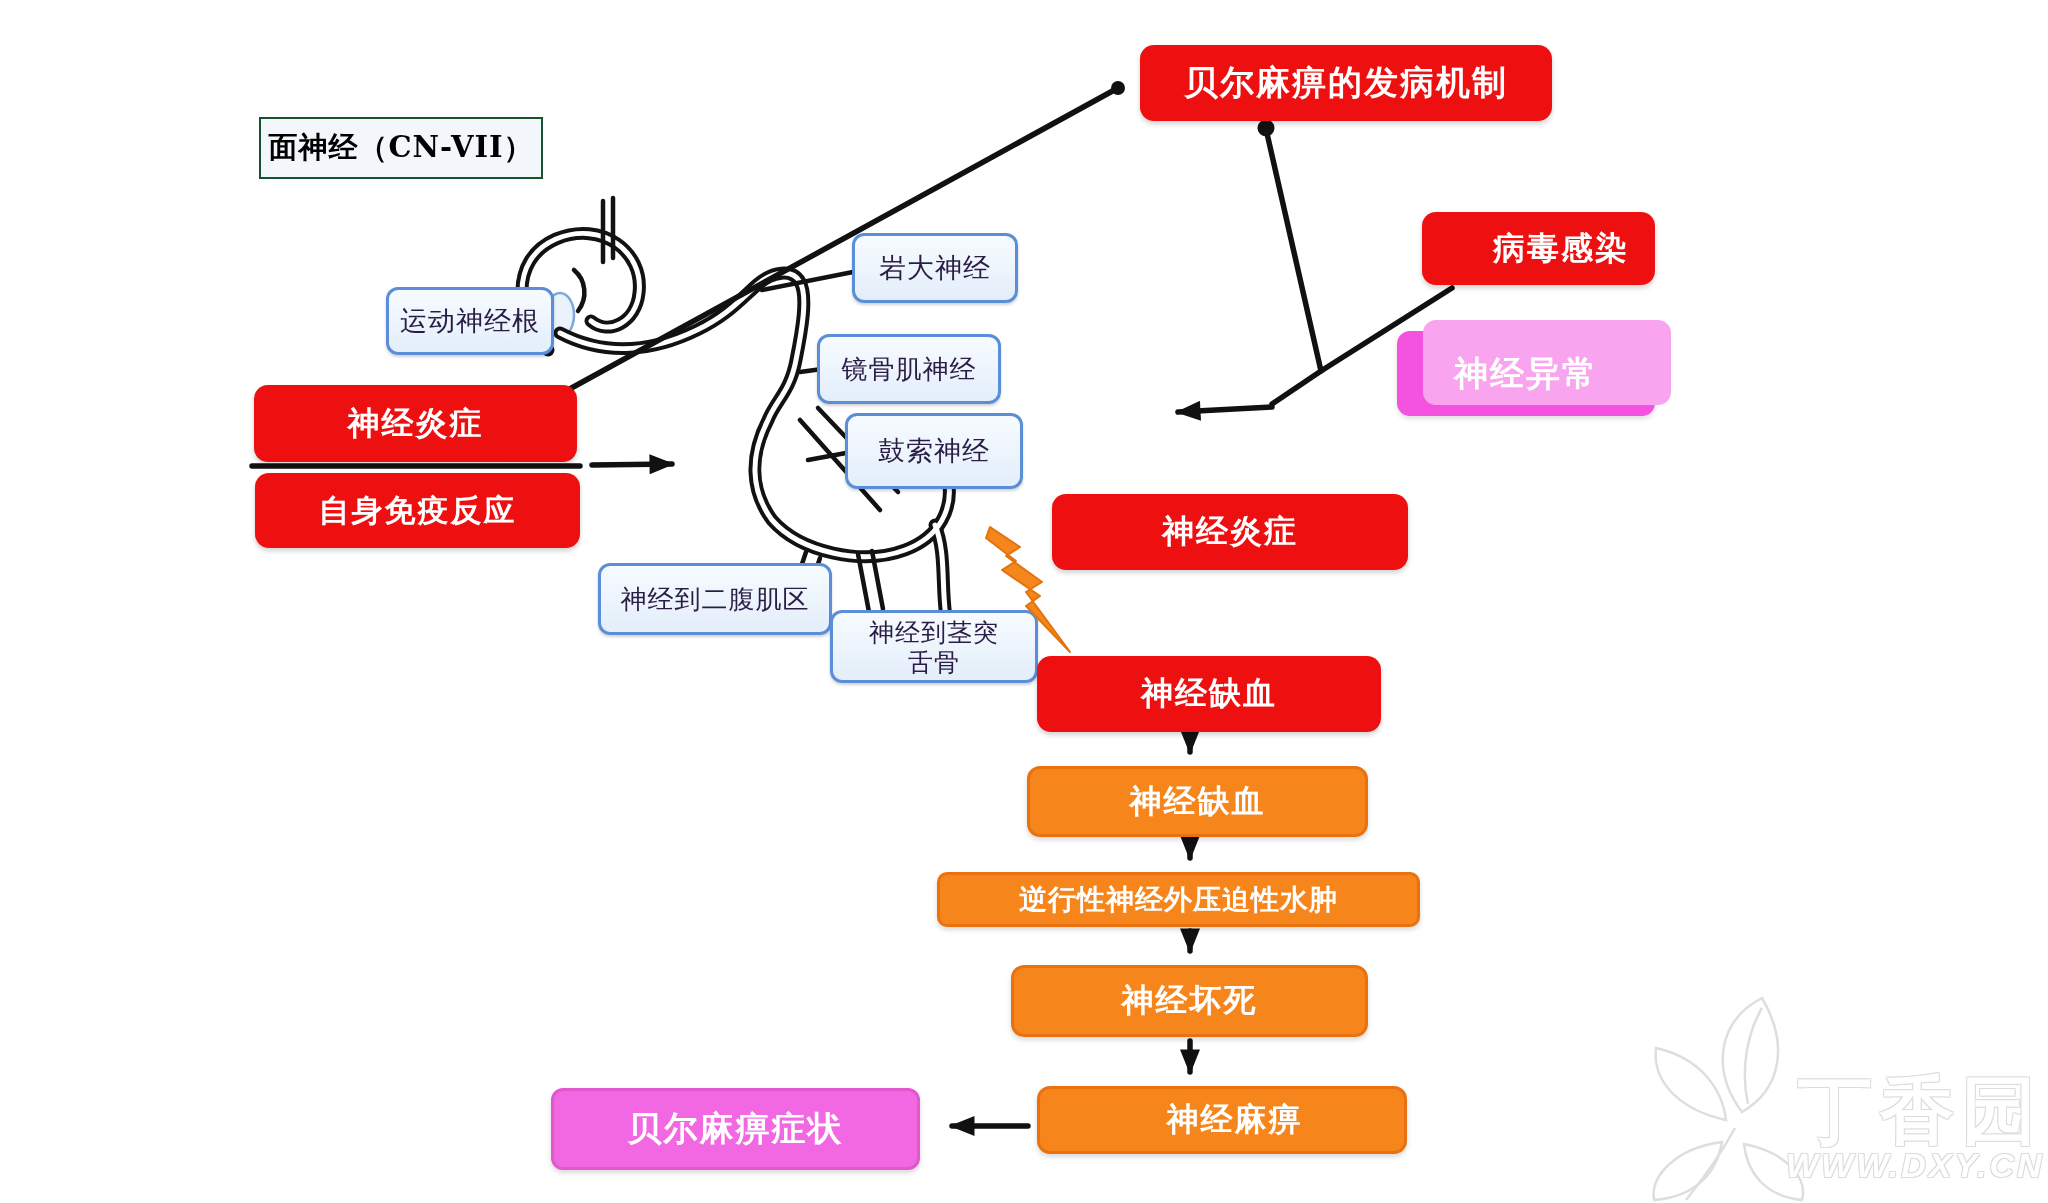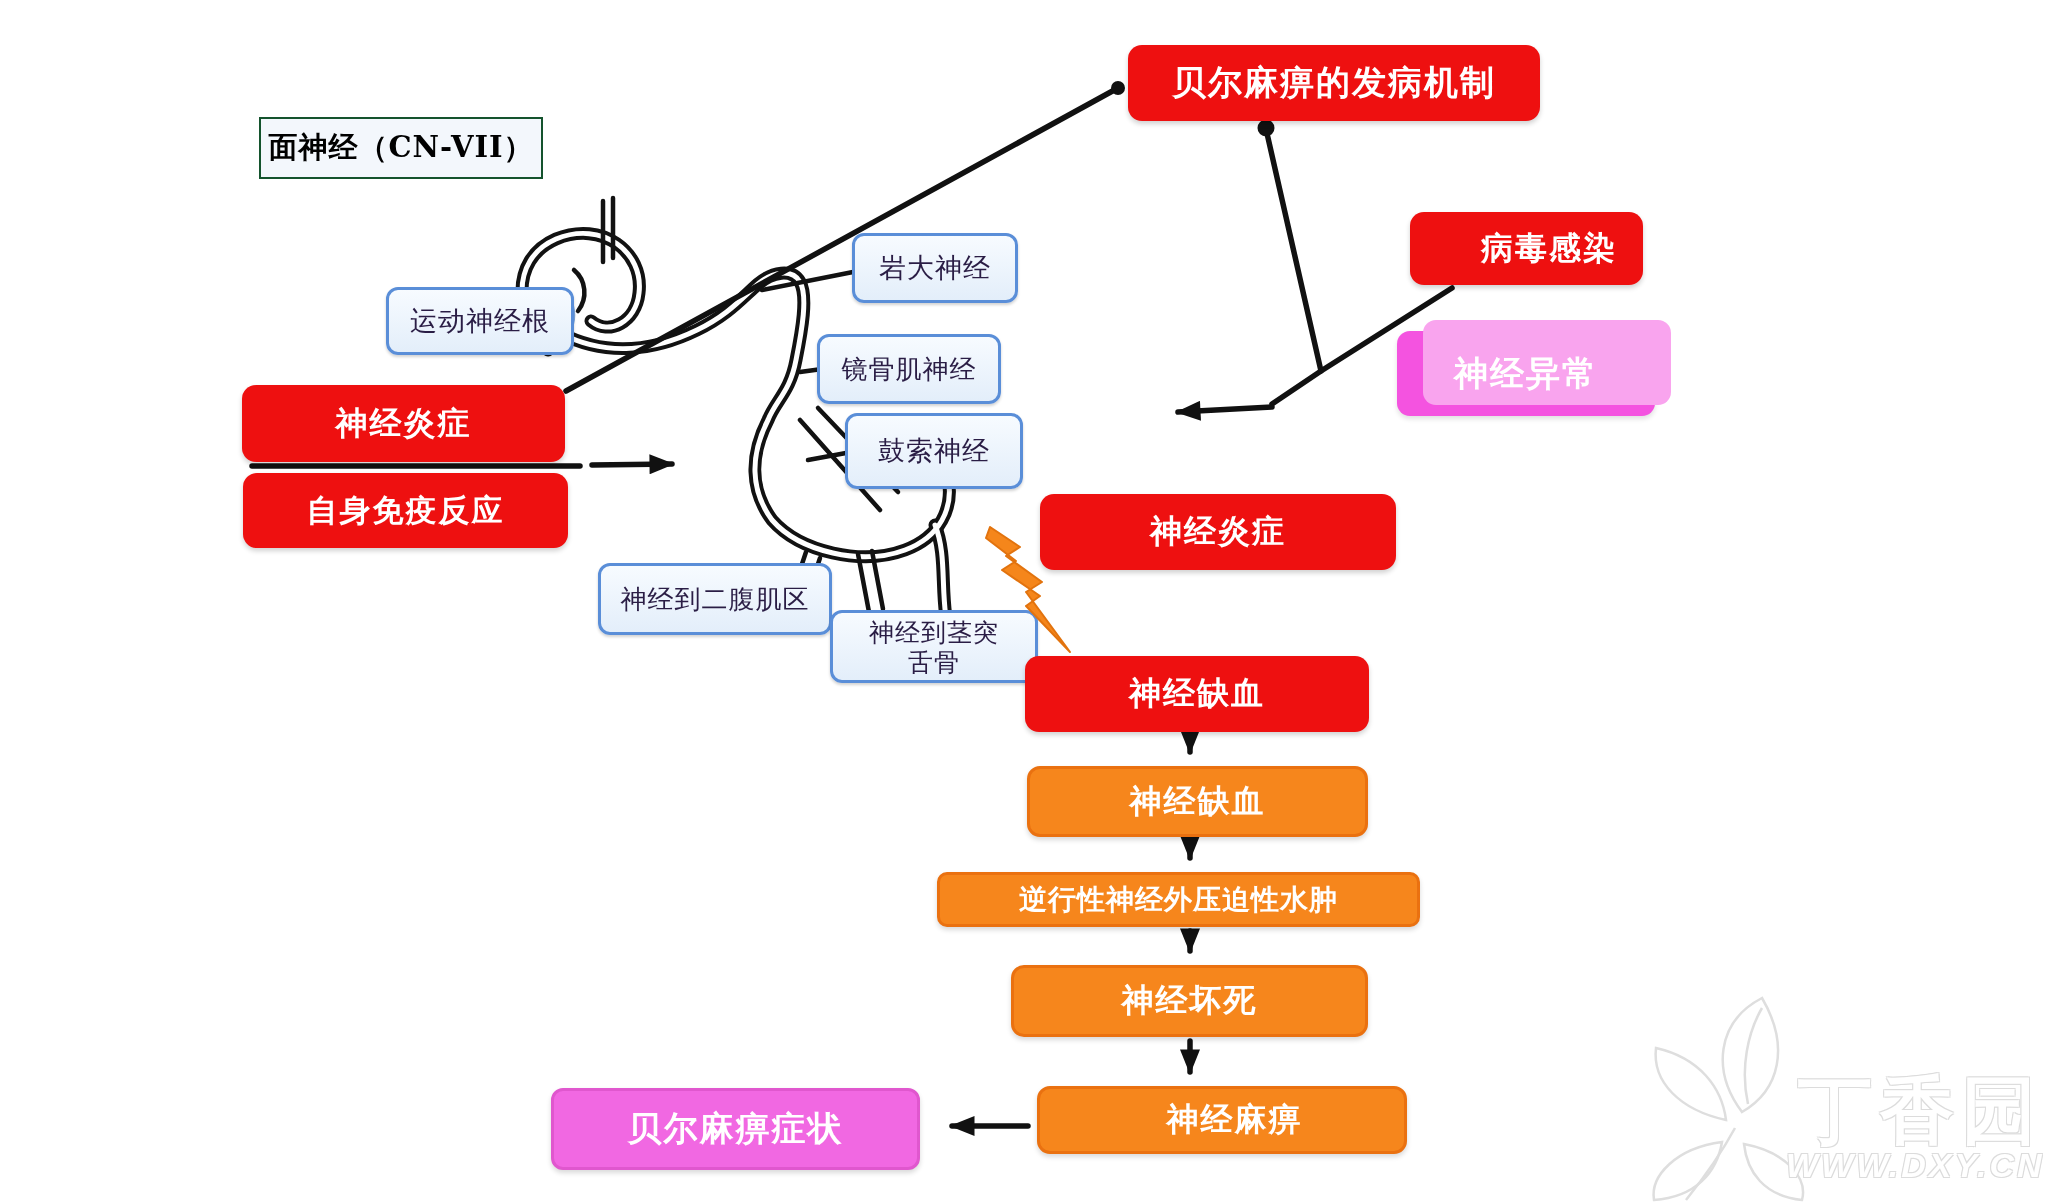--- a/index.html
+++ b/index.html
@@ -10,20 +10,21 @@
   svg.layer{position:absolute;left:0;top:0;}
   #base-art{z-index:1;}
   #bolt-layer{z-index:3;}
   .box{
     position:absolute;display:flex;align-items:center;justify-content:center;
     box-sizing:border-box;text-align:center;z-index:2;letter-spacing:2px;
   }
   .red{
     background:#ee1010;color:#ffffff;font-weight:bold;border-radius:14px;
     box-shadow:0 3px 5px rgba(0,0,0,.18);
+    margin-left:12px;
   }
   .orange{
     background:#f6861c;color:#ffffff;font-weight:bold;border-radius:13px;
     border:3px solid #ea7110;box-shadow:0 3px 5px rgba(0,0,0,.15);
   }
   .pinkbox{
     background:#f168e2;color:#ffffff;font-weight:bold;border-radius:12px;
     border:3px solid #e057ce;box-shadow:0 3px 5px rgba(0,0,0,.15);
   }
   .magenta{
@@ -39,21 +40,21 @@
     border:3px solid #5a8ed8;border-radius:12px;color:#2a1d45;font-weight:500;
     box-shadow:0 2px 3px rgba(0,0,0,.18);letter-spacing:1px;
   }
   .titlebox{
     background:#f3f7fc;border:2px solid #14532d;color:#000;
     font-family:"DejaVu Serif",serif;font-weight:600;letter-spacing:1px;
   }
   
   #t-facial        {left:259px; top:117px; width:284px; height:62px; font-size:29px;}
   #l-sensory       {left:618px; top:181px; width:167px; height:71px; font-size:27px;}
-  #l-motor         {left:386px; top:287px; width:188px; height:68px; font-size:27px;}
+  #l-motor         {left:386px; top:287px; width:168px; height:68px; font-size:27px;}
   #l-petrosal      {left:852px; top:233px; width:166px; height:70px; font-size:27px;}
   #l-stapedius     {left:817px; top:334px; width:184px; height:70px; font-size:26px;}
   #l-chorda        {left:845px; top:413px; width:178px; height:76px; font-size:27px;}
   #l-digastric     {left:598px; top:563px; width:234px; height:72px; font-size:26px;}
   #l-stylohyoid    {left:830px; top:610px; width:208px; height:73px; font-size:25px;}
   #l-stylohyoid span{display:block;width:140px;line-height:1.2;}
   #f-mechanism     {left:1128px;top:45px;  width:412px; height:76px; font-size:34px;}
   #f-viral         {left:1410px;top:212px; width:233px; height:73px; font-size:32px;padding-left:45px;}
   #f-abnormal      {left:1397px;top:331px; width:258px; height:85px; font-size:34px;}
   #f-inflam-left   {left:242px; top:385px; width:323px; height:77px; font-size:32px;}

